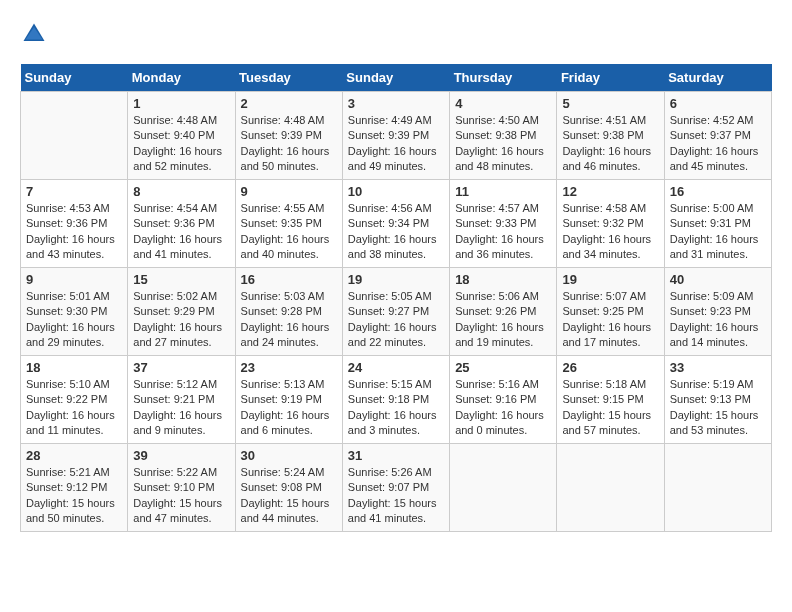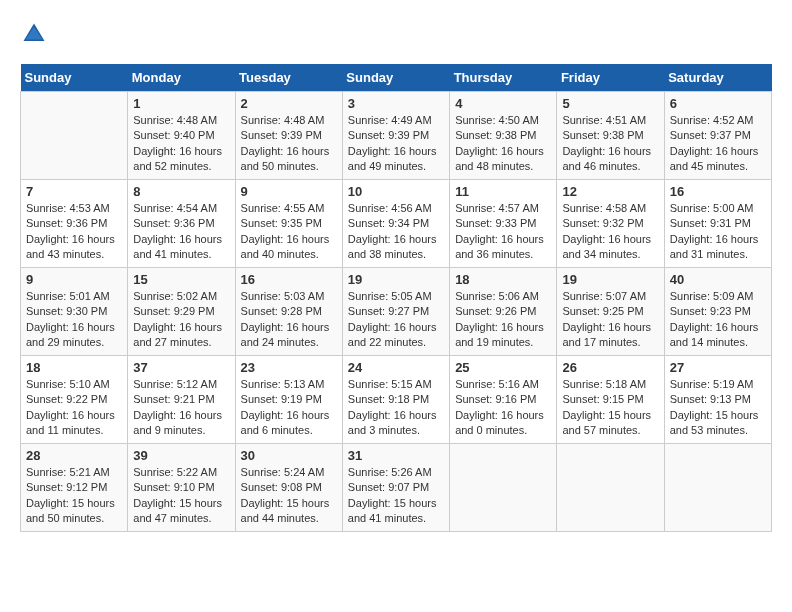--- a/index.html
+++ b/index.html
@@ -223,21 +223,21 @@
         </td>
         <td>
           <span class="day-number">25</span>
           <div class="day-info">Sunrise: 5:16 AM<br>Sunset: 9:16 PM<br>Daylight: 16 hours<br>and 0 minutes.</div>
         </td>
         <td>
           <span class="day-number">26</span>
           <div class="day-info">Sunrise: 5:18 AM<br>Sunset: 9:15 PM<br>Daylight: 15 hours<br>and 57 minutes.</div>
         </td>
         <td>
-          <span class="day-number">27</span>
+          <span class="day-number">33</span>
           <div class="day-info">Sunrise: 5:19 AM<br>Sunset: 9:13 PM<br>Daylight: 15 hours<br>and 53 minutes.</div>
         </td>
       </tr>
       <tr>
         <td>
           <span class="day-number">28</span>
           <div class="day-info">Sunrise: 5:21 AM<br>Sunset: 9:12 PM<br>Daylight: 15 hours<br>and 50 minutes.</div>
         </td>
         <td>
           <span class="day-number">39</span>

